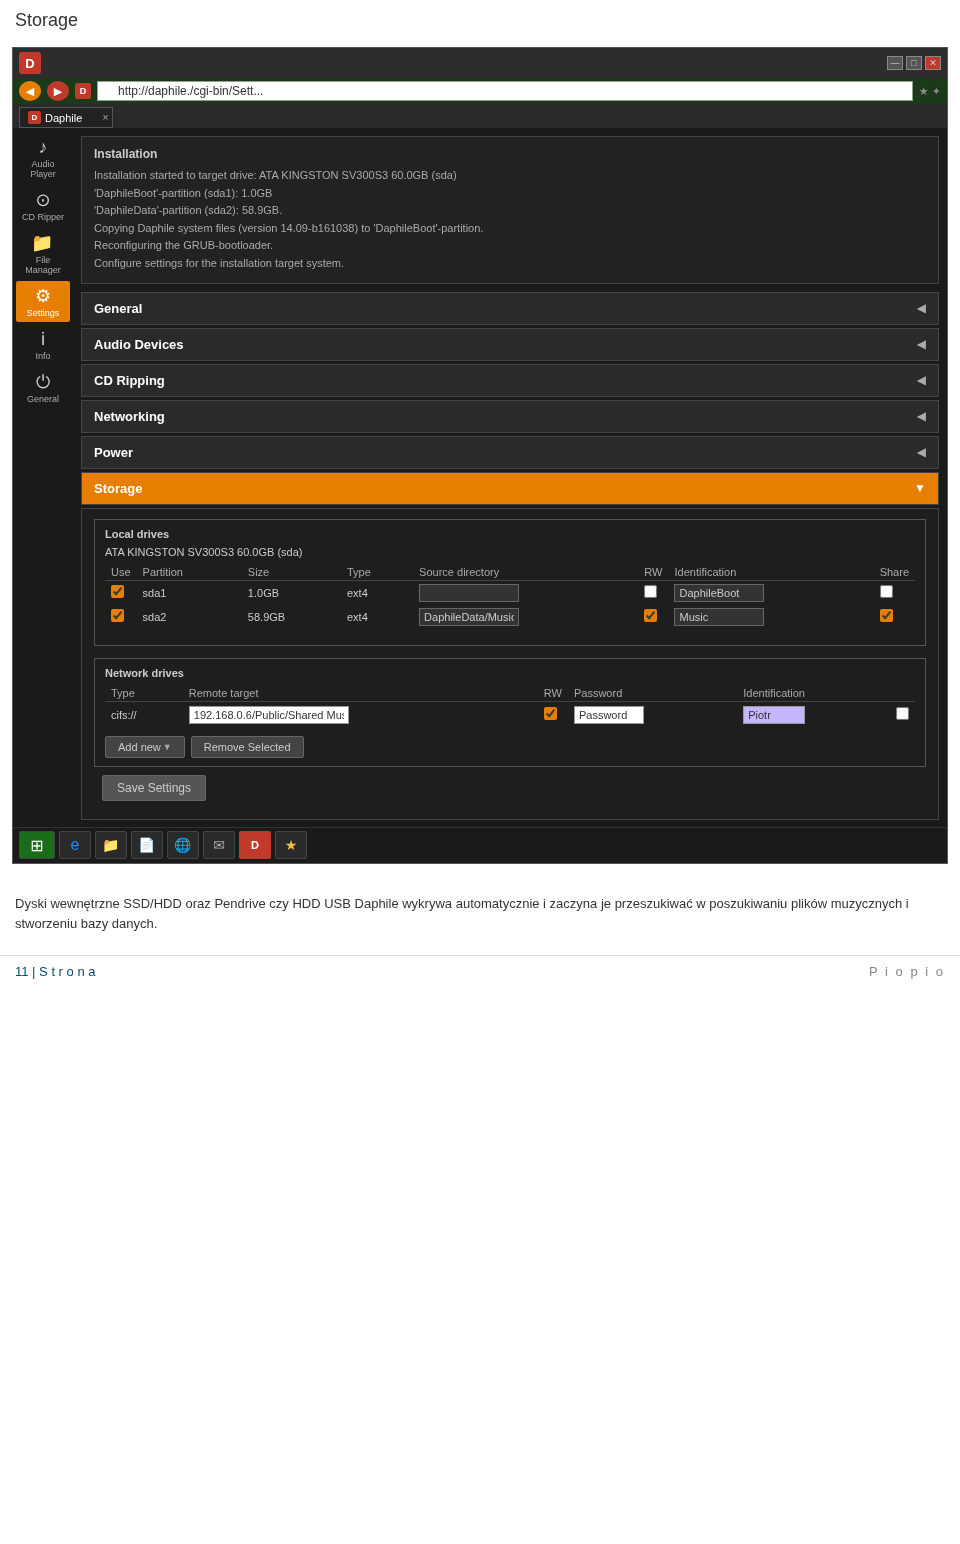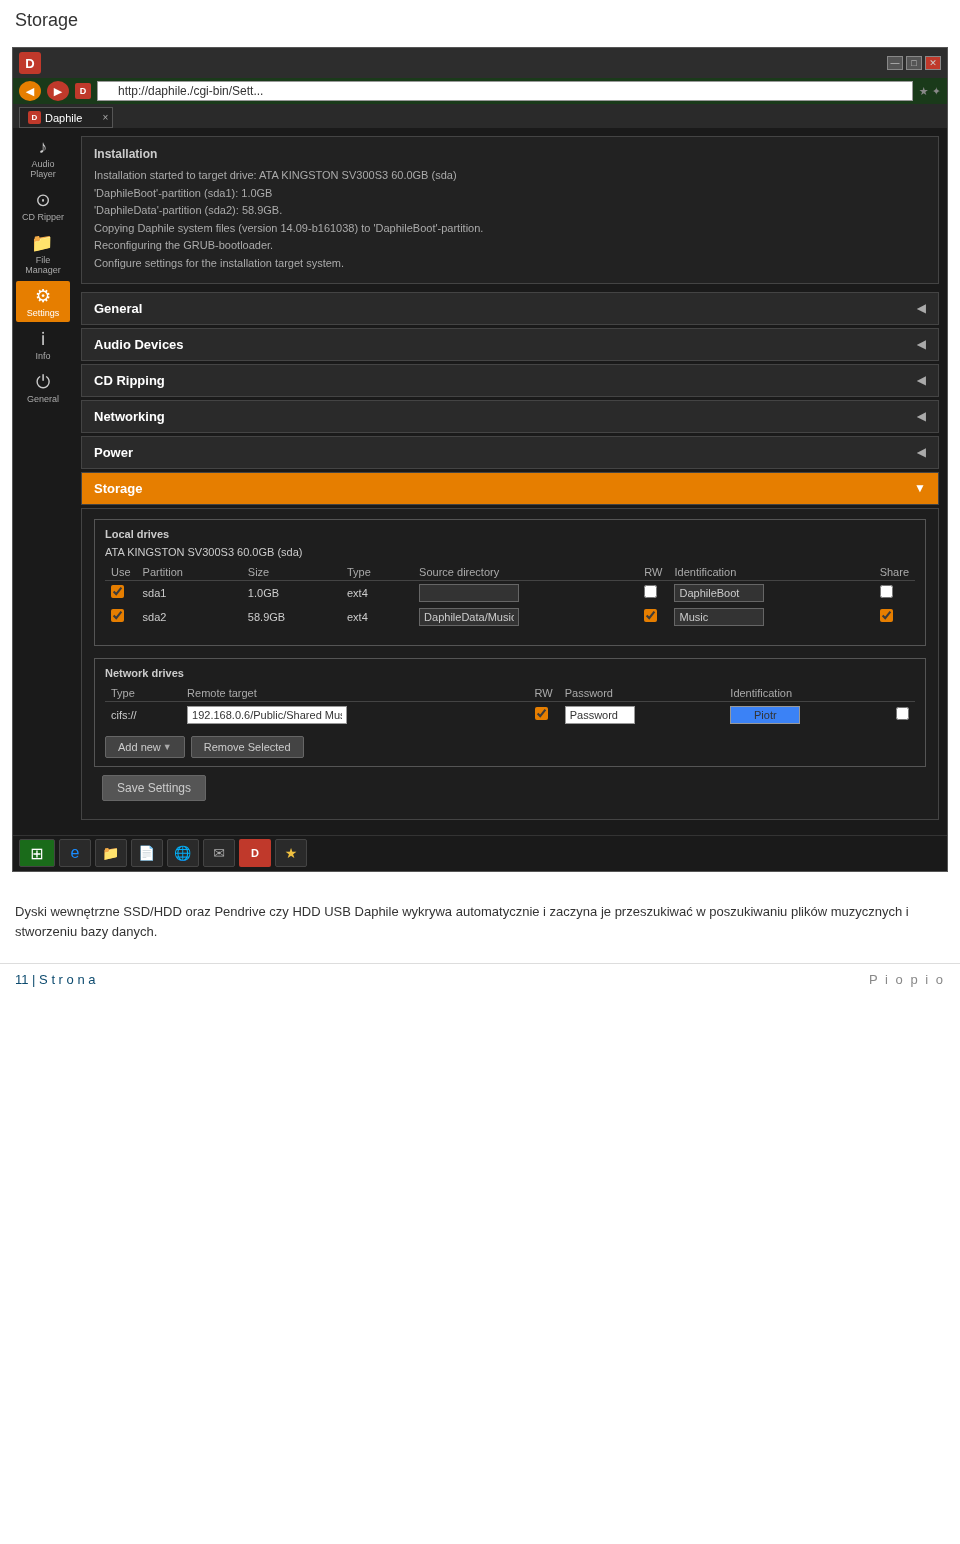--- a/index.html
+++ b/index.html
@@ -217,21 +217,21 @@
     .section-arrow {
       color: #aaa;
       font-size: 12px;
     }
     .section-header.active .section-arrow { color: #fff; }
 
     
     .storage-content {
       background: #1e1e1e;
       border: 1px solid #444;
-      margin: 0 8px 15px 8px;
+      margin: 0 8px 7px 8px;
       padding: 10px 12px;
     }
 
     
     .drives-box {
       border: 1px solid #555;
       padding: 8px 10px;
       margin-bottom: 12px;
     }
     .drives-box-title {
@@ -323,27 +323,26 @@
     }
     .password-input {
       background: #fff;
       border: 1px solid #999;
       color: #333;
       padding: 2px 4px;
       font-size: 11px;
       width: 70px;
     }
     .id-input-net {
-      background: #3b82f6;
+      background: #c4b5fd;
       border: 1px solid #999;
       color: #333;
       padding: 2px 4px;
       font-size: 11px;
-      width: 70px;
-      text-align: center;
+      width: 62px;
     }
 
     
     .btn {
       padding: 4px 12px;
       font-size: 11px;
       cursor: pointer;
       border: 1px solid #666;
       border-radius: 2px;
     }

